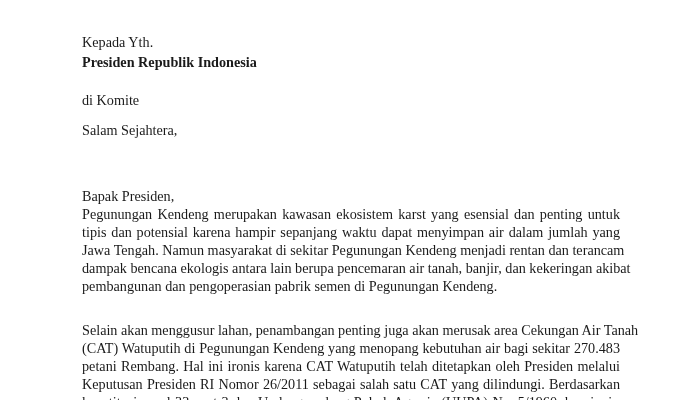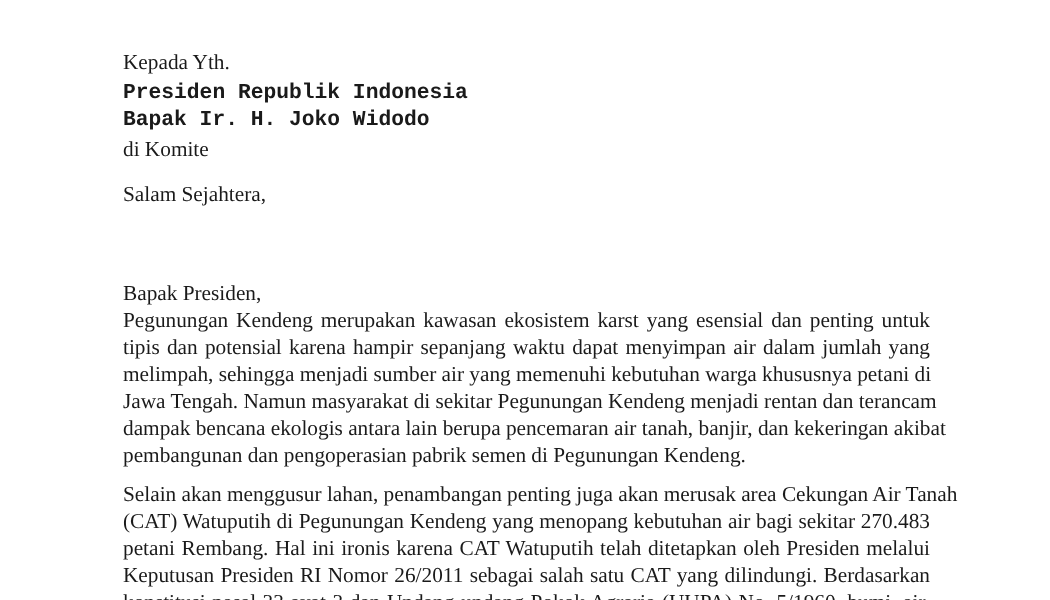--- a/index.html
+++ b/index.html
@@ -6,44 +6,42 @@
   body {
     width: 700px; height: 400px; overflow: hidden; background: #ffffff;
     font-family: "Liberation Serif", "DejaVu Serif", serif;
     color: #1a1a1a;
   }
   .page { position: relative; width: 628px; height: 400px; }
   .line {
     position: absolute; left: 82px; font-size: 14.2px; line-height: 18px;
     white-space: nowrap;
   }
-  .bold { font-weight: bold; font-family: Liberation Mono, monospace; }
+  .bold { font-weight: bold; }
   .just {
     position: absolute; left: 82px; width: 538px; font-size: 14.2px;
     line-height: 18.1px; text-align: justify;
   }
   .just span { display: block; text-align: justify; text-align-last: justify; height: 18.1px; white-space: nowrap; }
   .just span.last { text-align-last: left; }
 </style>
 </head>
 <body>
 
 <div class="page">
   <div class="line" style="top:33px">Kepada Yth.</div>
   <div class="line bold" style="top:53px">Presiden Republik Indonesia</div>
-  <div class="line bold" style="top:71px">Bapak Ir. H. Joko Widodo</div>
   <div class="line" style="top:91px">di Komite</div>
 
   <div class="line" style="top:121px">Salam Sejahtera,</div>
 
   <div class="line" style="top:187px">Bapak Presiden,</div>
   <div class="just" style="top:205px">
     <span>Pegunungan Kendeng merupakan kawasan ekosistem karst yang esensial dan penting untuk</span>
     <span>tipis dan potensial karena hampir sepanjang waktu dapat menyimpan air dalam jumlah yang</span>
-    <span>melimpah, sehingga menjadi sumber air yang memenuhi kebutuhan warga khususnya petani di</span>
     <span>Jawa Tengah. Namun masyarakat di sekitar Pegunungan Kendeng menjadi rentan dan terancam</span>
     <span>dampak bencana ekologis antara lain berupa pencemaran air tanah, banjir, dan kekeringan akibat</span>
     <span class="last">pembangunan dan pengoperasian pabrik semen di Pegunungan Kendeng.</span>
   </div>
 
   <div class="just" style="top:321px">
     <span>Selain akan menggusur lahan, penambangan penting juga akan merusak area Cekungan Air Tanah</span>
     <span>(CAT) Watuputih di Pegunungan Kendeng yang menopang kebutuhan air bagi sekitar 270.483</span>
     <span>petani Rembang. Hal ini ironis karena CAT Watuputih telah ditetapkan oleh Presiden melalui</span>
     <span>Keputusan Presiden RI Nomor 26/2011 sebagai salah satu CAT yang dilindungi. Berdasarkan</span>

